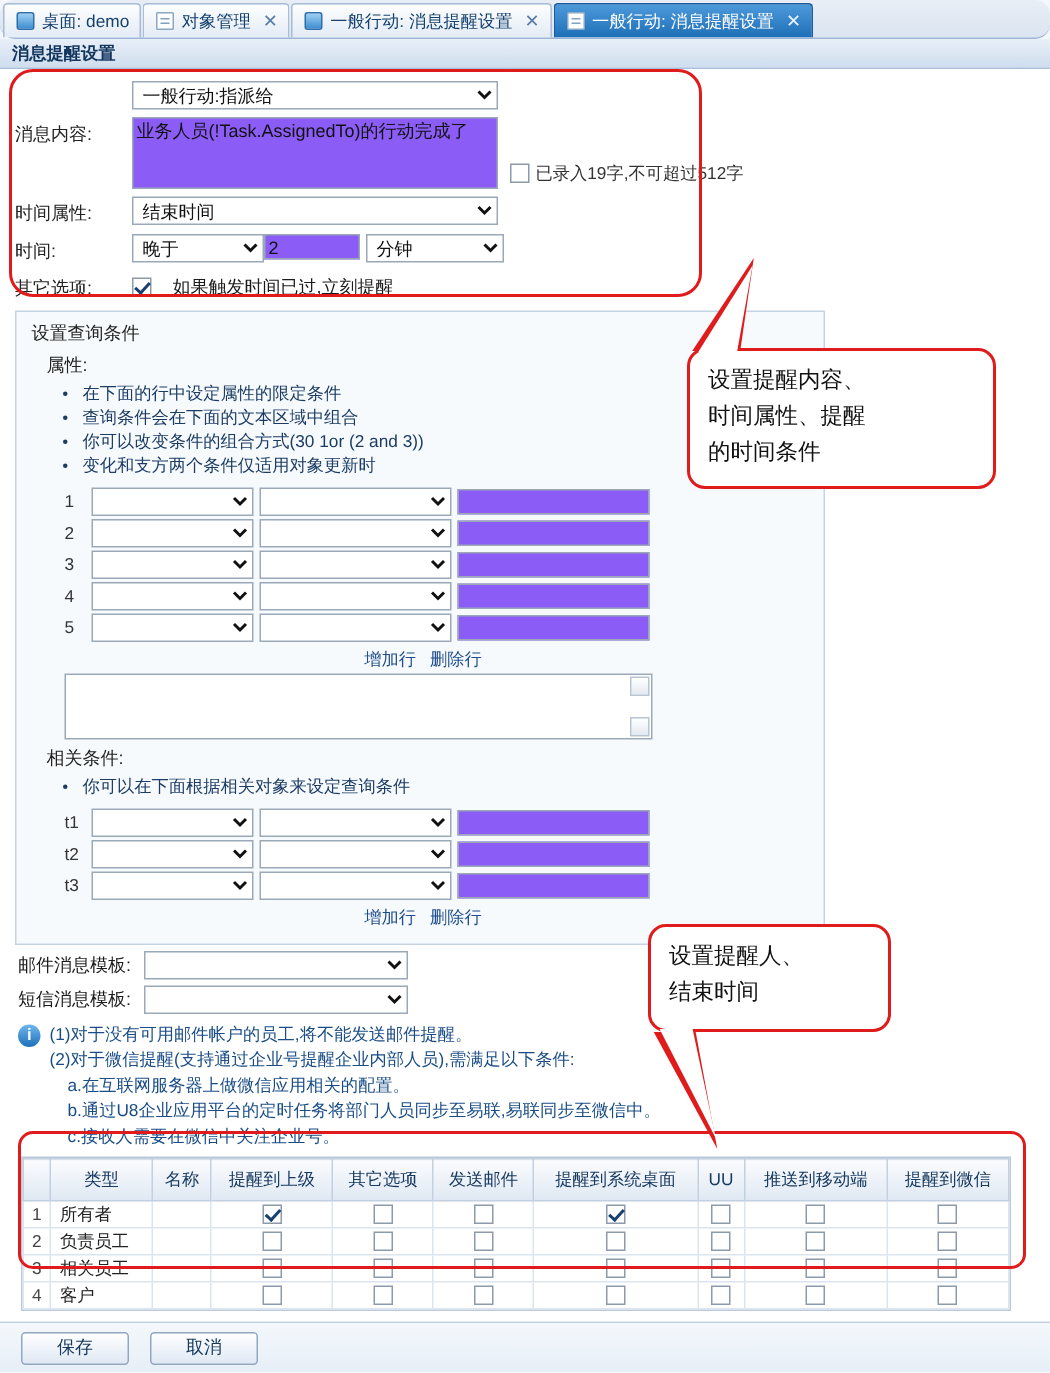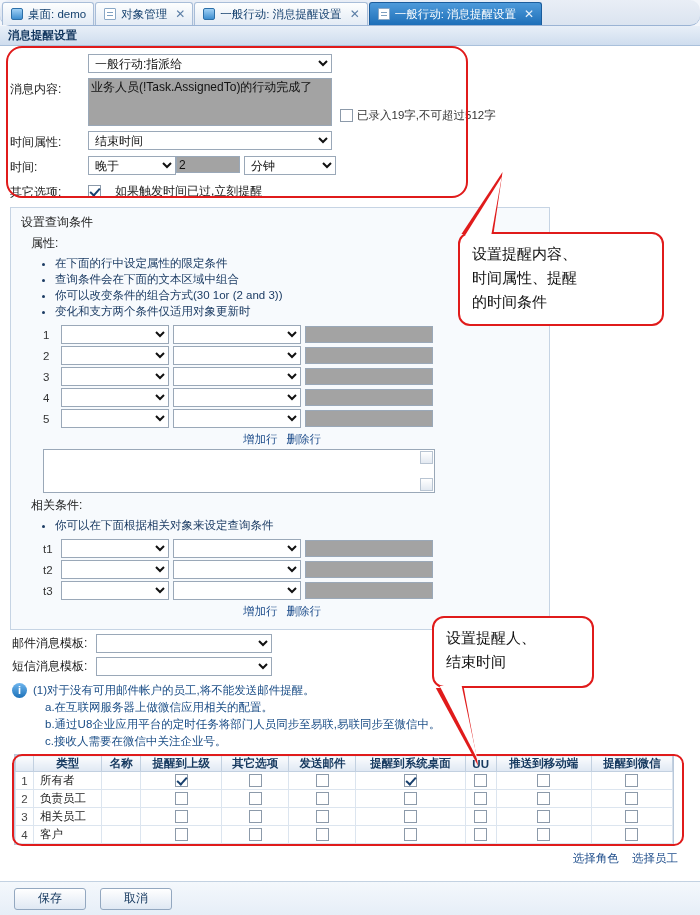--- a/index.html
+++ b/index.html
@@ -112,21 +112,21 @@
     width: 78px;
     flex: 0 0 78px;
     padding-top: 3px;
     font-size: 12px;
     color: #222;
   }
   select, input[type=text], textarea {
     font-family: "Liberation Sans", sans-serif;
     font-size: 12px;
     border: 1px solid #9aa8b8;
-    background: #a3a3a3;
+    background: #8b5cf6;
     color: #111;
     padding: 1px 2px;
     outline: none;
   }
   select { height: 19px; background: #fff; }
   .sel-wide { width: 244px; }
   .sel-med  { width: 92px; }
   .sel-time { width: 88px; }
   .inp-num  { width: 64px; height: 17px; }
   textarea {
@@ -318,22 +318,22 @@
     background: #fff;
   }
   table.grid {
     border-collapse: collapse;
     width: 100%;
     font-size: 11.5px;
   }
   table.grid th {
     background: linear-gradient(#fbfcfe, #dfe8f3);
     border: 1px solid #c2d0e0;
-    height: 16px;
-    font-weight: bold;
+    height: 28px;
+    font-weight: normal;
     color: #173a60;
     padding: 0 4px;
     white-space: nowrap;
   }
   table.grid td {
     border: 1px solid #dce5ef;
     height: 18px;
     text-align: center;
     color: #222;
     padding: 0 3px;
@@ -532,20 +532,21 @@
     </div>
     <div class="tmpl-row">
       <div class="tmpl-label">短信消息模板:</div>
       <select class="tmpl-sel"></select>
     </div>
 
     <div class="notice">
       <div class="info-ico">i</div>
       <div class="notice-text">
         <div>(1)对于没有可用邮件帐户的员工,将不能发送邮件提醒。</div>
+        <div>(2)对于微信提醒(支持通过企业号提醒企业内部人员),需满足以下条件:</div>
         <span class="sub">a.在互联网服务器上做微信应用相关的配置。</span>
         <span class="sub">b.通过U8企业应用平台的定时任务将部门人员同步至易联,易联同步至微信中。</span>
         <span class="sub">c.接收人需要在微信中关注企业号。</span>
       </div>
     </div>
 
     <div class="tablewrap">
       <table class="grid">
         <thead>
           <tr>

